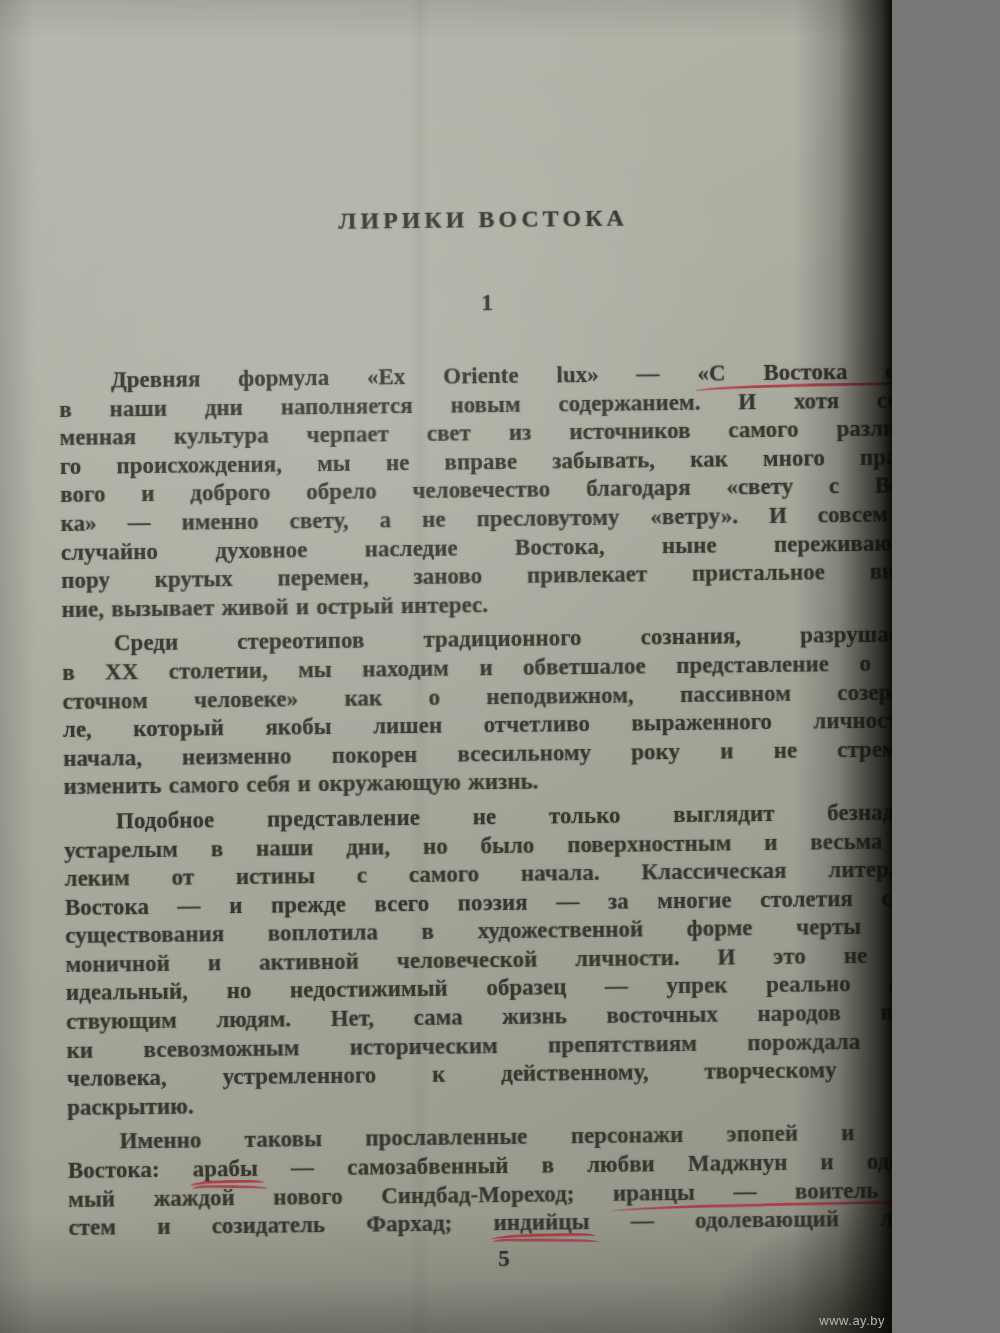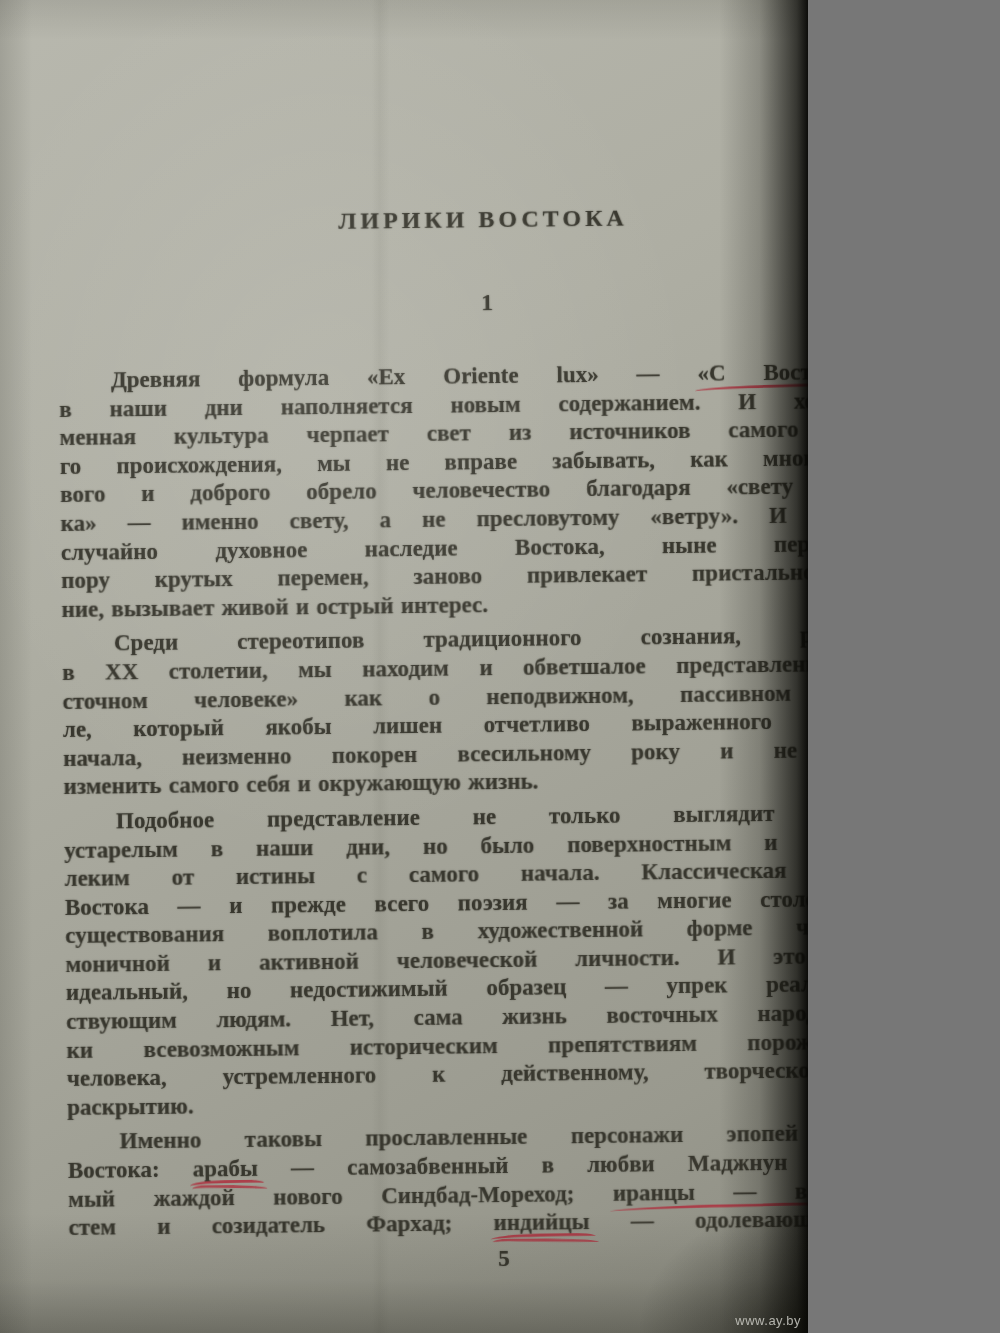--- a/index.html
+++ b/index.html
@@ -1,17 +1,17 @@
 <!DOCTYPE html>
 <html style="--red: #ad3340;"><head>
 <meta charset="utf-8">
 <style>
   html,body{margin:0;padding:0;background:#777;}
   .photo{
-    position:relative;width:808px;height:1333px;overflow:hidden;
+    position:relative;width:892px;height:1333px;overflow:hidden;
     background:linear-gradient(150deg,#b8b8ae 0%,#aeaea3 35%,#a4a499 60%,#99998e 83%,#8d8d82 100%);
     font-family:"Liberation Serif","DejaVu Serif",serif;
   }
   .rot{
     position:absolute;left:57px;top:205px;width:882px;
     transform:rotate(-0.65deg);transform-origin:50% 0;
     color:#38372e;text-shadow:0 0 1.6px rgba(55,53,44,0.55);
     filter:blur(0.25px);
     z-index:2;
   }

